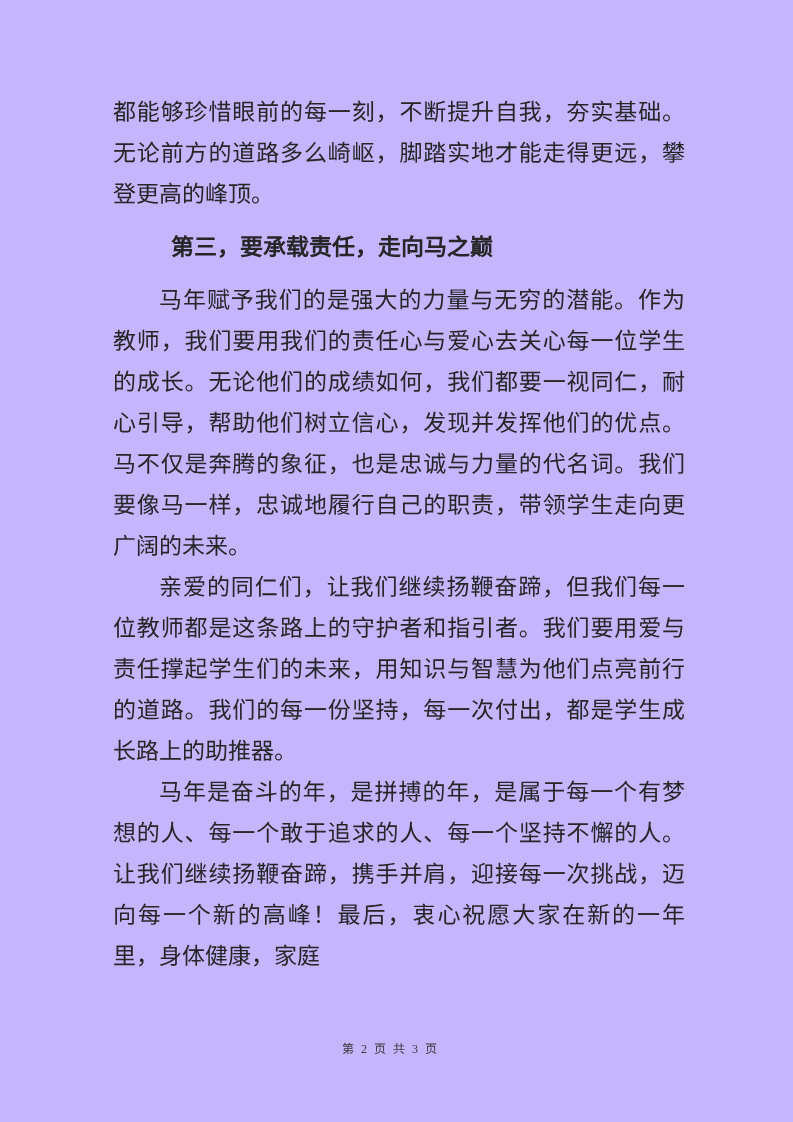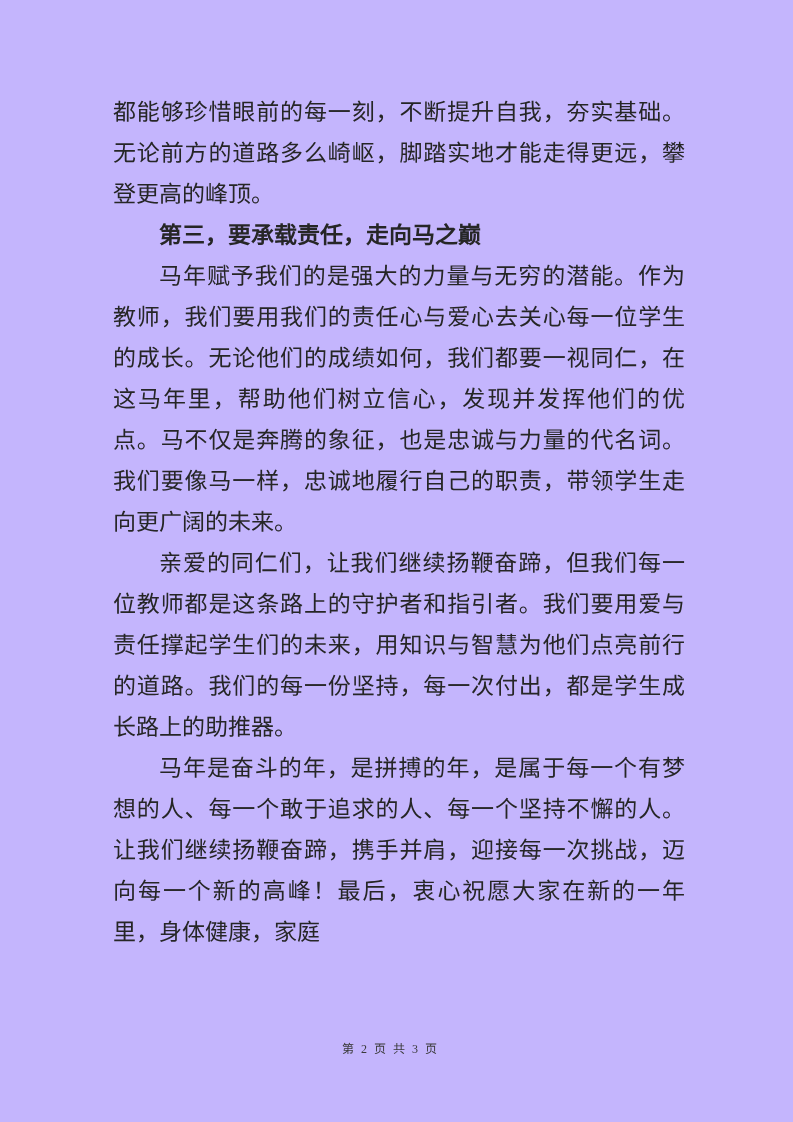--- a/index.html
+++ b/index.html
@@ -27,21 +27,21 @@
   }
   .content p {
     margin: 0;
     padding: 0;
     text-indent: 2em;
   }
   .content p.continuation {
     text-indent: 0;
   }
   .content h3.section-heading {
-    margin: 0;
+    margin: 12px;
     padding: 0;
     font-size: 23px;
     line-height: 41px;
     font-weight: 700;
     text-indent: 2em;
     text-align: left;
   }
   .footer {
     position: absolute;
     left: 0;
@@ -54,20 +54,20 @@
     line-height: 16px;
   }
 </style>
 </head>
 <body>
 
 <div class="page">
   <div class="content">
     <p class="continuation">都能够珍惜眼前的每一刻，不断提升自我，夯实基础。无论前方的道路多么崎岖，脚踏实地才能走得更远，攀登更高的峰顶。</p>
     <h3 class="section-heading">第三，要承载责任，走向马之巅</h3>
-    <p>马年赋予我们的是强大的力量与无穷的潜能。作为教师，我们要用我们的责任心与爱心去关心每一位学生的成长。无论他们的成绩如何，我们都要一视同仁，在这马年里，帮助他们树立信心，发现并发挥他们的优点。马不仅是奔腾的象征，也是忠诚与力量的代名词。我们要像马一样，忠诚地履行自己的职责，带领学生走向更广阔的未来。</p>
+    <p>马年赋予我们的是强大的力量与无穷的潜能。作为教师，我们要用我们的责任心与爱心去关心每一位学生的成长。无论他们的成绩如何，我们都要一视同仁，耐心引导，帮助他们树立信心，发现并发挥他们的优点。马不仅是奔腾的象征，也是忠诚与力量的代名词。我们要像马一样，忠诚地履行自己的职责，带领学生走向更广阔的未来。</p>
     <p>亲爱的同仁们，让我们继续扬鞭奋蹄，但我们每一位教师都是这条路上的守护者和指引者。我们要用爱与责任撑起学生们的未来，用知识与智慧为他们点亮前行的道路。我们的每一份坚持，每一次付出，都是学生成长路上的助推器。</p>
     <p>马年是奋斗的年，是拼搏的年，是属于每一个有梦想的人、每一个敢于追求的人、每一个坚持不懈的人。让我们继续扬鞭奋蹄，携手并肩，迎接每一次挑战，迈向每一个新的高峰！最后，衷心祝愿大家在新的一年里，身体健康，家庭</p>
   </div>
   <div class="footer">
     <span>第 2 页 共 3 页</span>
   </div>
 </div>
 
 </body></html>

